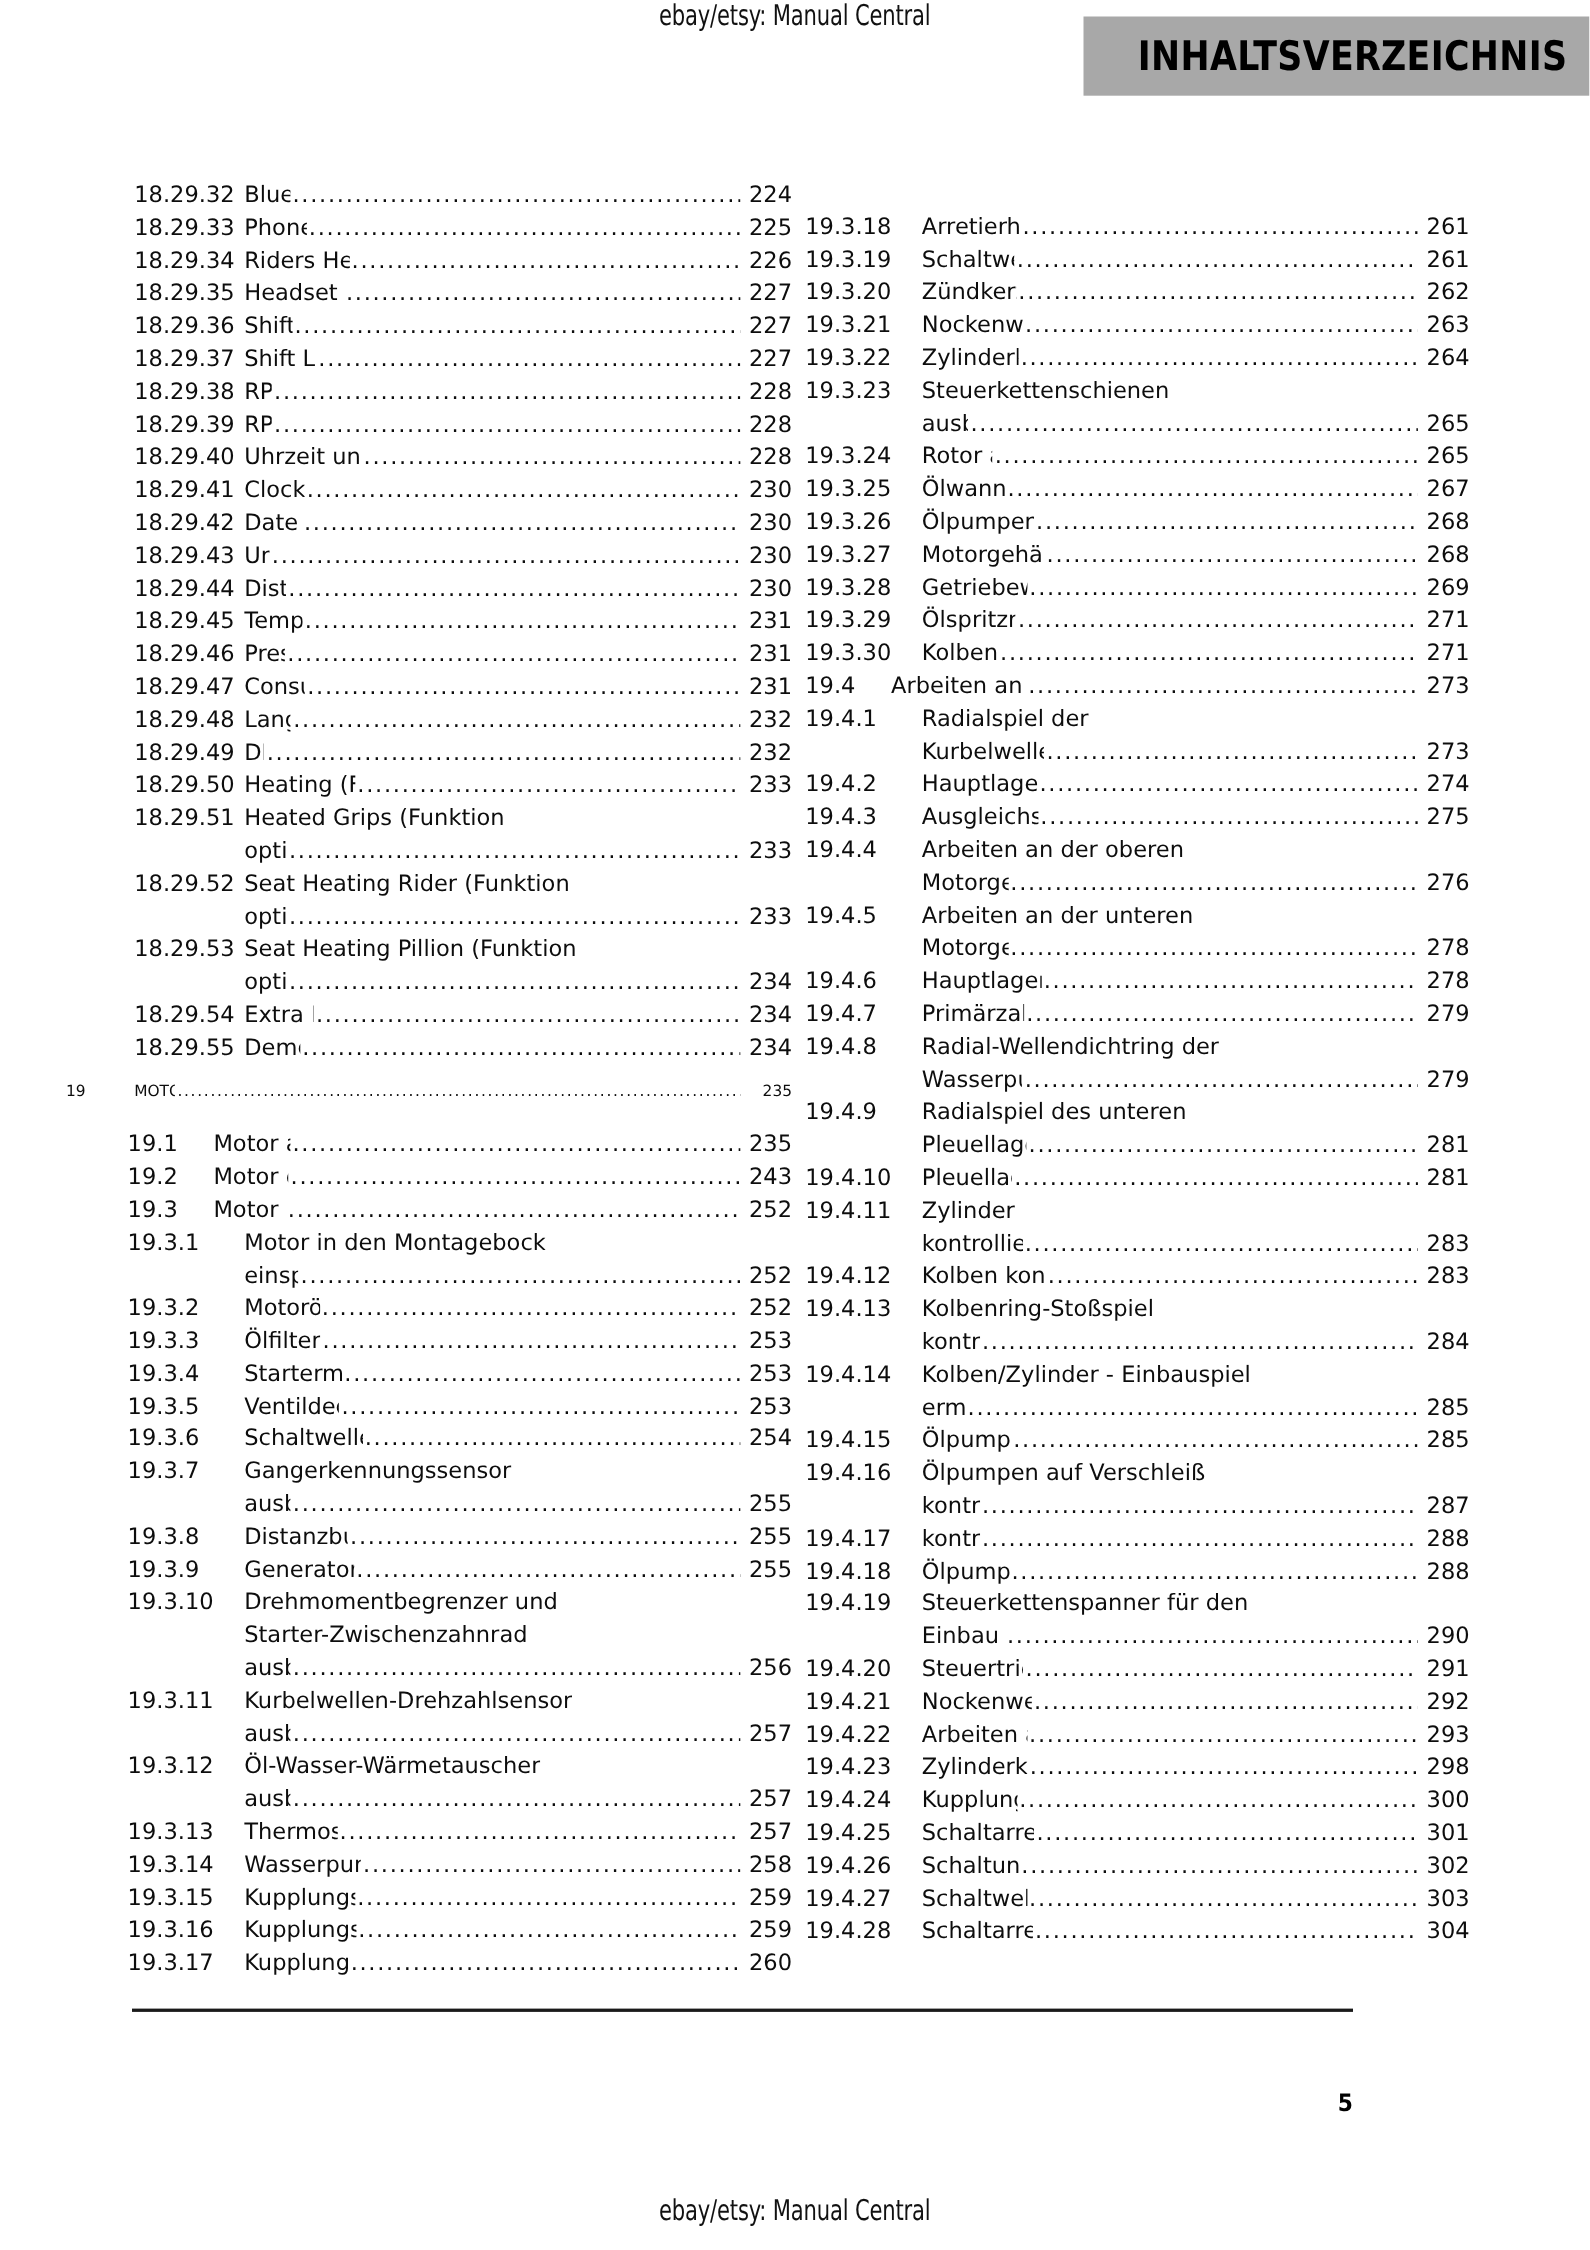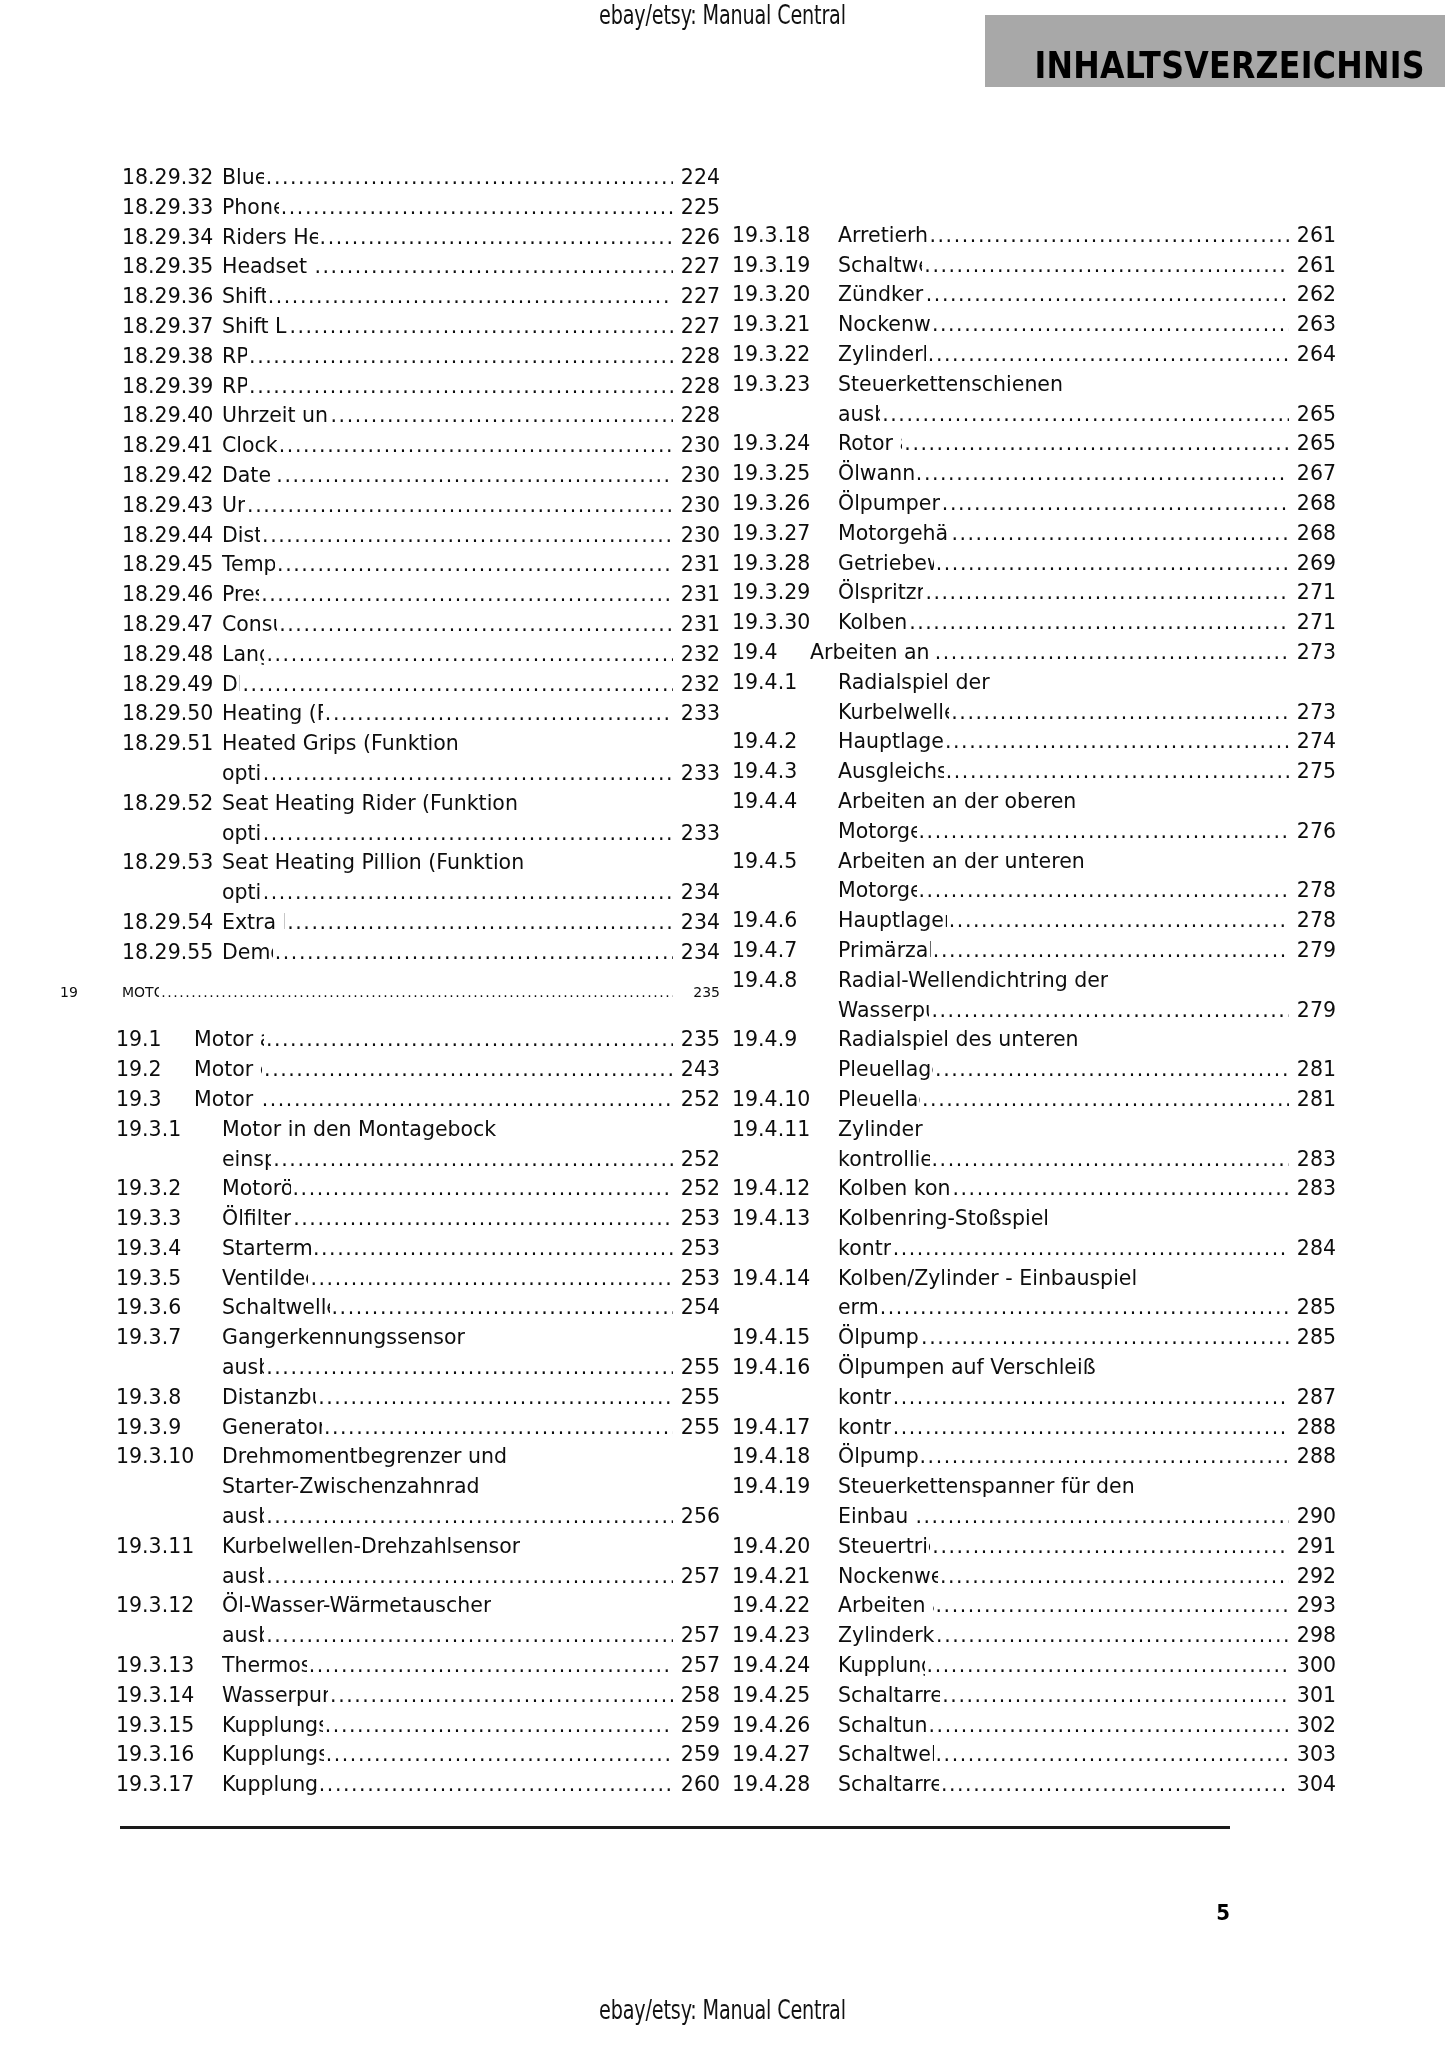--- a/index.html
+++ b/index.html
@@ -34,21 +34,21 @@
     transform-origin: 50% 0;
   }
   .header-banner {
     position: absolute;
     top: 15px;
     left: 985px;
     width: 460px;
     height: 72px;
     background: #a8a8a8;
     display: flex;
-    align-items: flex-end;
+    align-items: center;
   }
   .header-banner-title {
     font-family: "DejaVu Sans Condensed", "Liberation Sans Narrow", "Liberation Sans", sans-serif;
     font-weight: bold;
     font-size: 37px;
     letter-spacing: 0.3px;
     color: #000;
     padding-left: 52px;
     transform: scaleX(0.95);
     transform-origin: 0 50%;
@@ -57,21 +57,21 @@
 
   
   .toc-body {
     position: absolute;
     top: 163px;
     left: 0;
     width: 1445px;
   }
   .toc-columns {
     display: flex;
-    align-items: flex-end;
+    align-items: center;
   }
   .toc-col {
     width: 598px;
     flex: 0 0 598px;
   }
   .toc-col.left { margin-left: 122px; }
   .toc-col.right { margin-left: 18px; }
 
   .toc-entry {
     display: flex;

